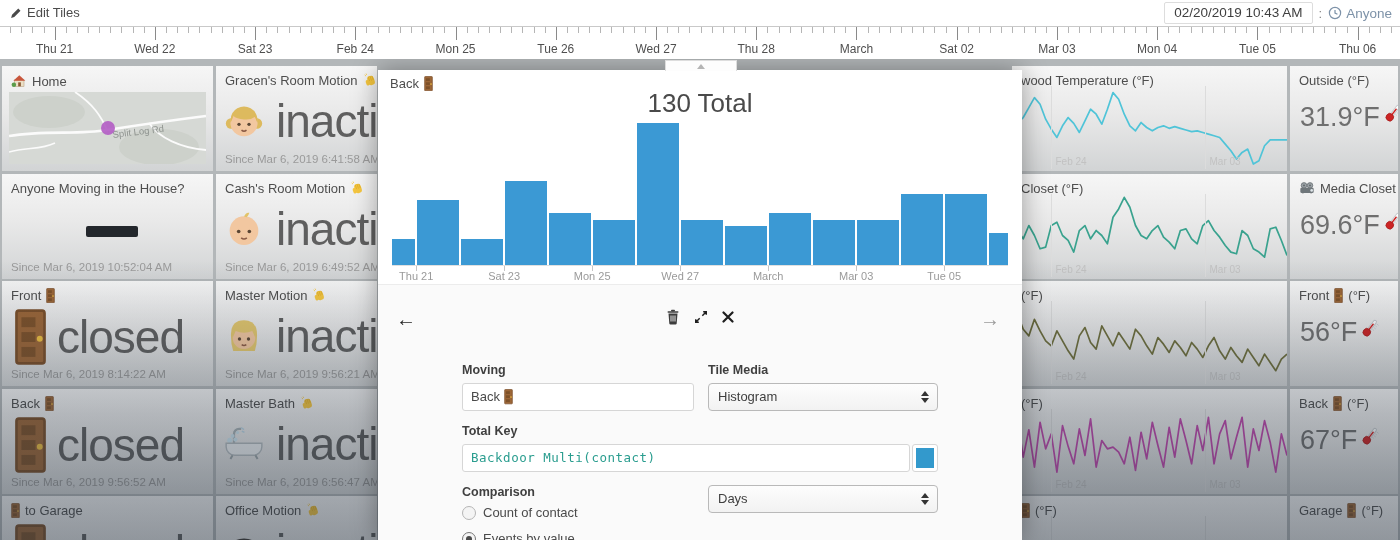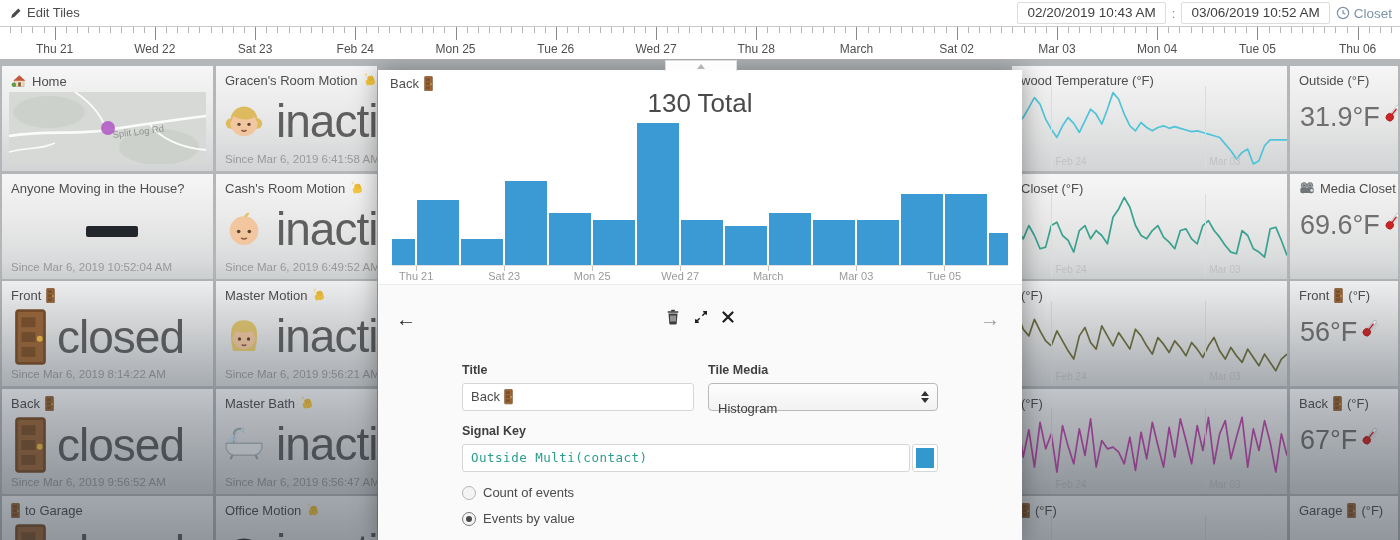--- a/index.html
+++ b/index.html
@@ -67,21 +67,21 @@
   .nav-arrow{position:absolute;font-size:20px;font-weight:bold;color:#1e1e1e;cursor:pointer;line-height:20px;}
   .nav-arrow.next{color:#9a9a9a;}
   .center-icons{position:absolute;left:50%;transform:translateX(-50%);display:flex;gap:14px;align-items:center;}
   .tool-icon{cursor:pointer;display:flex;align-items:center;}
   .mform{position:absolute;left:84px;top:78px;right:84px;}
   .flabel{font-size:12.5px;font-weight:bold;color:#3f3f3f;margin-bottom:6px;}
   .frow{position:relative;}
   .finput{box-sizing:border-box;border:1px solid #d6d6d6;border-radius:3px;background:#fff;height:28px;
     line-height:26px;padding:0 8px;font-size:13px;color:#4a4a4a;display:flex;align-items:center;gap:4px;}
   .fselect{box-sizing:border-box;border:1px solid #b9b9b9;border-radius:4px;height:28px;line-height:26px;
-    padding:12px 22px 0 9px;font-size:13px;color:#3f3f3f;position:relative;cursor:pointer;
+    padding:0 22px 0 9px;font-size:13px;color:#3f3f3f;position:relative;cursor:pointer;
     background:linear-gradient(180deg,#fdfdfd,#f2f2f2);}
   .fselect .updown{position:absolute;right:8px;top:7px;}
   .updown i{display:block;width:0;height:0;border-left:4px solid transparent;border-right:4px solid transparent;}
   .updown i.up{border-bottom:5px solid #333;margin-bottom:2px;}
   .updown i.dn{border-top:5px solid #333;}
   .signal-text{font-family:"DejaVu Sans Mono",monospace;font-size:12.5px;color:#2a9d8f;letter-spacing:0.5px;}
   .swatch-btn{position:absolute;right:0;top:0;width:26px;height:28px;box-sizing:border-box;
     border:1px solid #d6d6d6;border-radius:3px;background:#fff;cursor:pointer;
     display:flex;align-items:center;justify-content:center;}
   .swatch-inner{width:18px;height:20px;}
@@ -102,29 +102,28 @@
       <span>
           <svg width="12" height="12" viewBox="0 0 16 16">
             <path d="M1.5 14.5 l1.2-4.2 8.3-8.3 3 3-8.3 8.3z M11.8 1.2 l3 3" fill="#4a4a4a"></path>
           </svg>
         </span>
       <span>Edit Tiles</span>
     </div>
     <div class="daterange">
       <div class="dateinput">02/20/2019 10:43 AM</div>
       <div class="datecolon">:</div>
-      <div class="dateinput">03/06/2019 10:52 AM</div>
       <div class="compare">
         <span>
             <svg width="14" height="14" viewBox="0 0 16 16">
               <circle cx="8" cy="8" r="6.4" fill="none" stroke="#7d92a8" stroke-width="1.4"></circle>
               <path d="M8 4.6 V8 L10.8 9.4" fill="none" stroke="#7d92a8" stroke-width="1.4"></path>
             </svg>
           </span>
-        <span>Closet</span>
+        <span>Anyone</span>
       </div>
     </div>
   </div>
 
   <div class="timeline" id="timeline">
       <div class="tick minor" style="left:10.1px"></div>
       <div class="tick minor" style="left:21.2px"></div>
       <div class="tick minor" style="left:32.3px"></div>
       <div class="tick minor" style="left:43.5px"></div>
       <div class="tick major" style="left:54.6px"></div>
@@ -826,21 +825,21 @@
                 <path d="M1.5 1.5 L10.5 10.5 M10.5 1.5 L1.5 10.5" stroke="#1e1e1e" stroke-width="2.2" stroke-linecap="round"></path>
               </svg>
             </span>
         </div>
         <div class="nav-arrow next" style="right:22px;top:0;">→</div>
       </div>
 
       <div class="mform">
         <div style="display:flex;gap:14px;">
           <div style="width:232px;">
-            <div class="flabel">Title</div>
+            <div class="flabel">Moving</div>
             <div class="finput">
               <span>Back</span>
               <span id="form-title-door">
                   <svg width="9" height="15.299999999999999" viewBox="0 0 20 34">
                     <rect x="1.5" y="1" width="17" height="32" rx="1.5" fill="#9c6637" stroke="#7a4e28" stroke-width="1.6"></rect>
                     <rect x="4.5" y="5" width="8.5" height="6" fill="#7d5129"></rect>
                     <rect x="4.5" y="14" width="8.5" height="6" fill="#7d5129"></rect>
                     <rect x="4.5" y="23" width="8.5" height="6" fill="#7d5129"></rect>
                     <circle cx="15.6" cy="18" r="1.8" fill="#f0c040"></circle>
                   </svg>
@@ -853,41 +852,49 @@
               <span>Histogram</span>
               <span class="updown">
                   <i class="up"></i>
                   <i class="dn"></i>
                 </span>
             </div>
           </div>
         </div>
 
         <div style="margin-top:13px;">
-          <div class="flabel">Signal Key</div>
+          <div class="flabel">Total Key</div>
           <div class="frow" style="height:28px;">
             <div class="finput" style="width:448px;">
-              <span class="signal-text">Outside Multi(contact)</span>
+              <span class="signal-text">Backdoor Multi(contact)</span>
             </div>
             <div class="swatch-btn" style="right:0;">
               <div class="swatch-inner" id="swatch-inner" style="background: rgb(51, 153, 204);"></div>
             </div>
           </div>
         </div>
 
         <div style="display:flex;gap:14px;margin-top:13px;">
           <div style="width:232px;">
+            <div class="flabel">Comparison</div>
             <div class="radio-row">
               <span class="radio"></span>
-              <span>Count of events</span>
+              <span>Count of contact</span>
             </div>
             <div class="radio-row">
               <span class="radio sel"></span>
               <span>Events by value</span>
             </div>
           </div>
           <div style="width:230px;">
+            <div class="fselect">
+              <span>Days</span>
+              <span class="updown">
+                  <i class="up"></i>
+                  <i class="dn"></i>
+                </span>
+            </div>
           </div>
         </div>
       </div>
     </div>
   </div>
 </div>
 
 </body></html>

